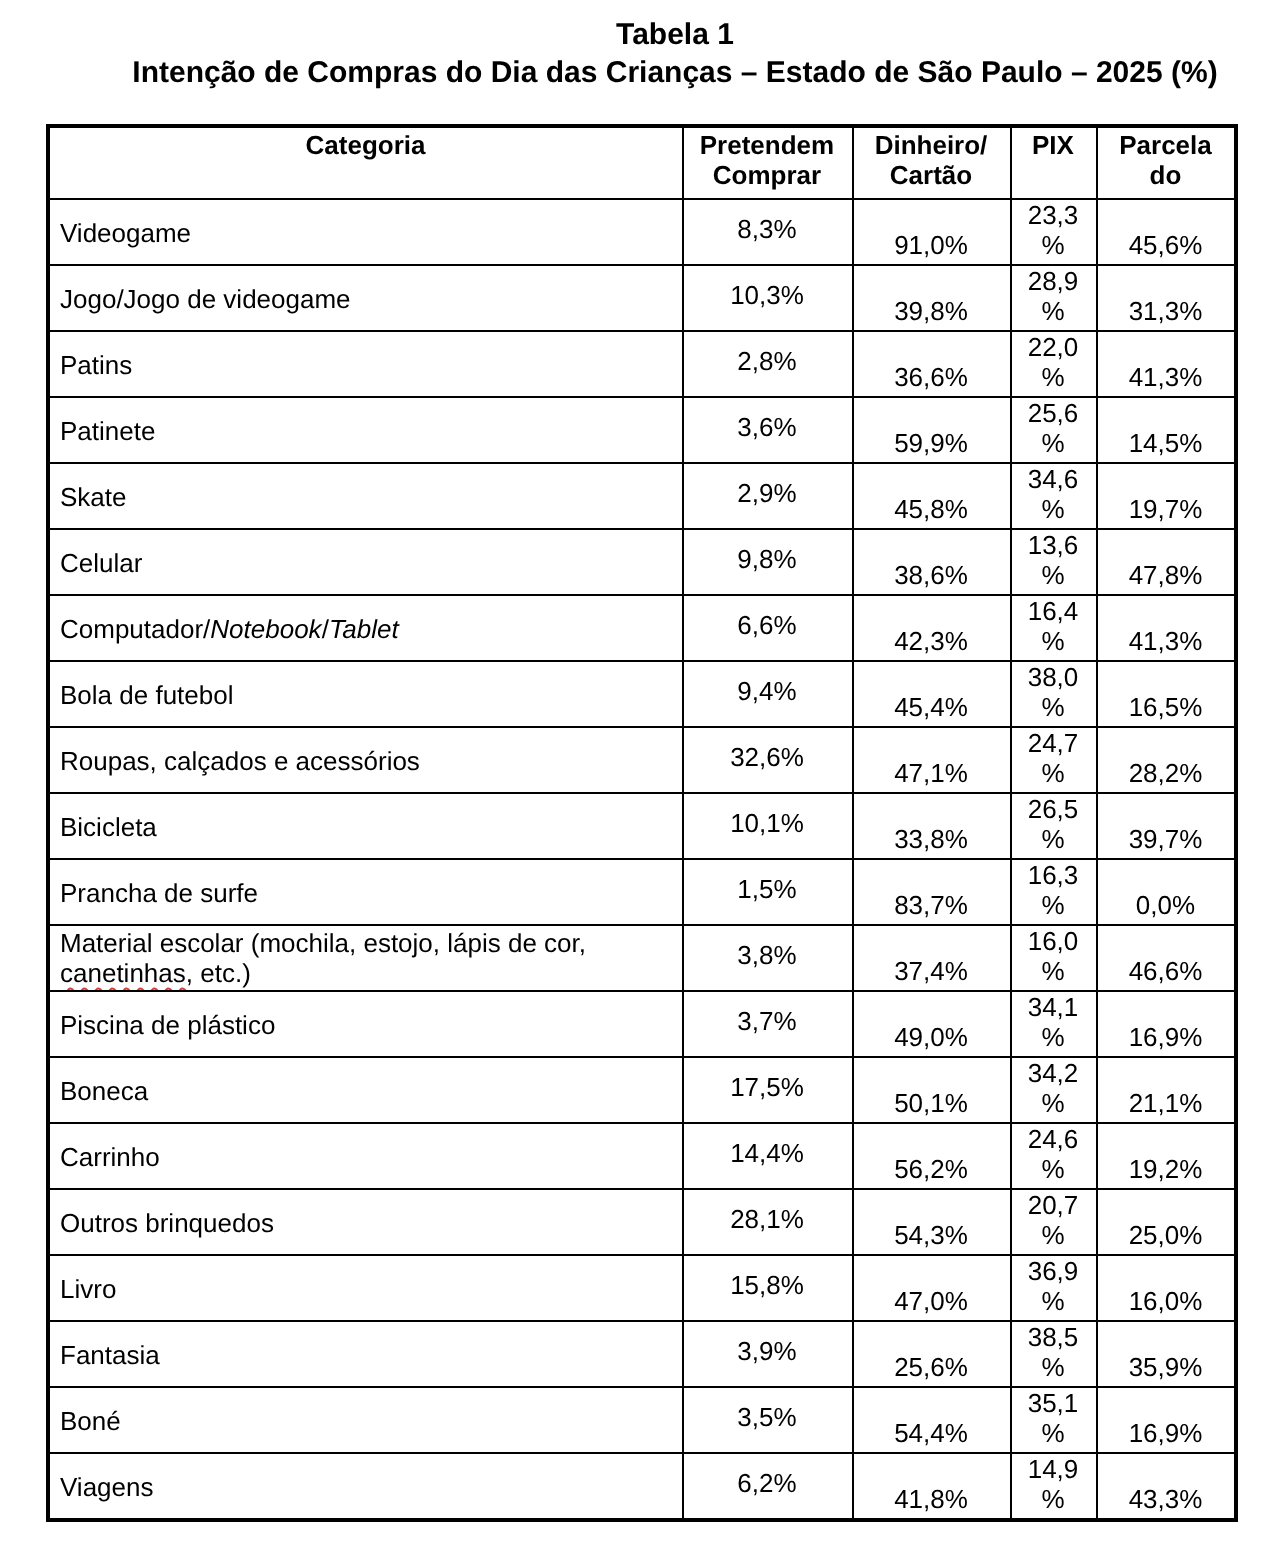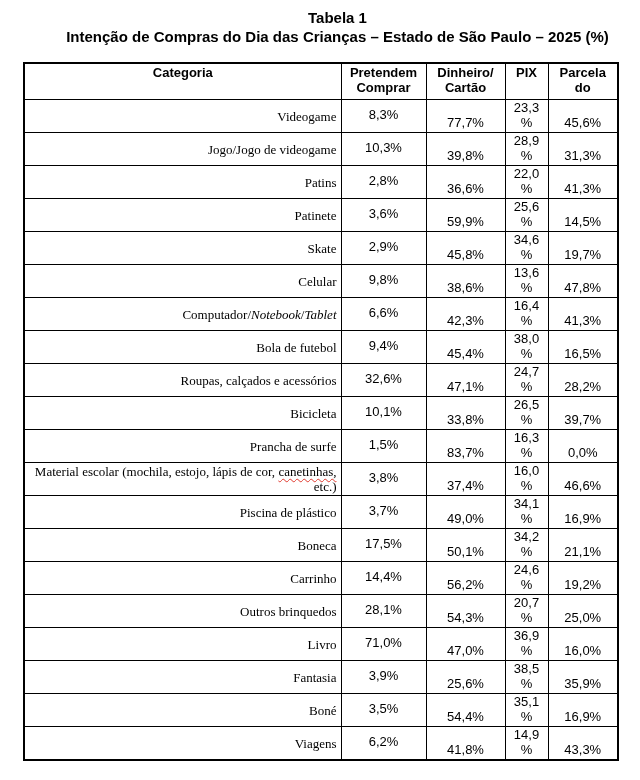--- a/index.html
+++ b/index.html
@@ -36,24 +36,23 @@
   table { border: 2px solid #000; }
   thead th {
     font-weight: bold;
     vertical-align: top;
     text-align: center;
     height: 34px;
     padding-top: 1px;
   }
   tbody tr { height: 31px; }
   td.cat {
-    text-align: right;
+    text-align: left;
     vertical-align: middle;
     padding: 1px 4px 1px 5px;
-    font-family: Liberation Serif, serif;
   }
   td.num { text-align: center; }
   td.pret { vertical-align: middle; padding-bottom: 4px; margin-left: 16px; }
   td.din, td.parc { vertical-align: bottom; padding-bottom: 2px; }
   td.pix { vertical-align: bottom; padding-bottom: 2px; }
   .ital { font-style: italic; }
   .spell {
     text-decoration: underline;
     text-decoration-style: wavy;
     text-decoration-color: #e03a2f;
@@ -82,21 +81,21 @@
           <th>Pretendem<br>Comprar</th>
           <th>Dinheiro/<br>Cartão</th>
           <th>PIX</th>
           <th>Parcela<br>do</th>
         </tr>
     </thead>
     <tbody id="tbody">
         <tr>
           <td class="cat"><span>Videogame</span></td>
           <td class="num pret">8,3%</td>
-          <td class="num din">77,7%</td>
+          <td class="num din">91,0%</td>
           <td class="num pix"><span>23,3</span><br><span>%</span></td>
           <td class="num parc">45,6%</td>
         </tr>
         <tr>
           <td class="cat"><span>Jogo/Jogo de videogame</span></td>
           <td class="num pret">10,3%</td>
           <td class="num din">39,8%</td>
           <td class="num pix"><span>28,9</span><br><span>%</span></td>
           <td class="num parc">31,3%</td>
         </tr>
@@ -193,21 +192,21 @@
         </tr>
         <tr>
           <td class="cat"><span>Outros brinquedos</span></td>
           <td class="num pret">28,1%</td>
           <td class="num din">54,3%</td>
           <td class="num pix"><span>20,7</span><br><span>%</span></td>
           <td class="num parc">25,0%</td>
         </tr>
         <tr>
           <td class="cat"><span>Livro</span></td>
-          <td class="num pret">71,0%</td>
+          <td class="num pret">15,8%</td>
           <td class="num din">47,0%</td>
           <td class="num pix"><span>36,9</span><br><span>%</span></td>
           <td class="num parc">16,0%</td>
         </tr>
         <tr>
           <td class="cat"><span>Fantasia</span></td>
           <td class="num pret">3,9%</td>
           <td class="num din">25,6%</td>
           <td class="num pix"><span>38,5</span><br><span>%</span></td>
           <td class="num parc">35,9%</td>

